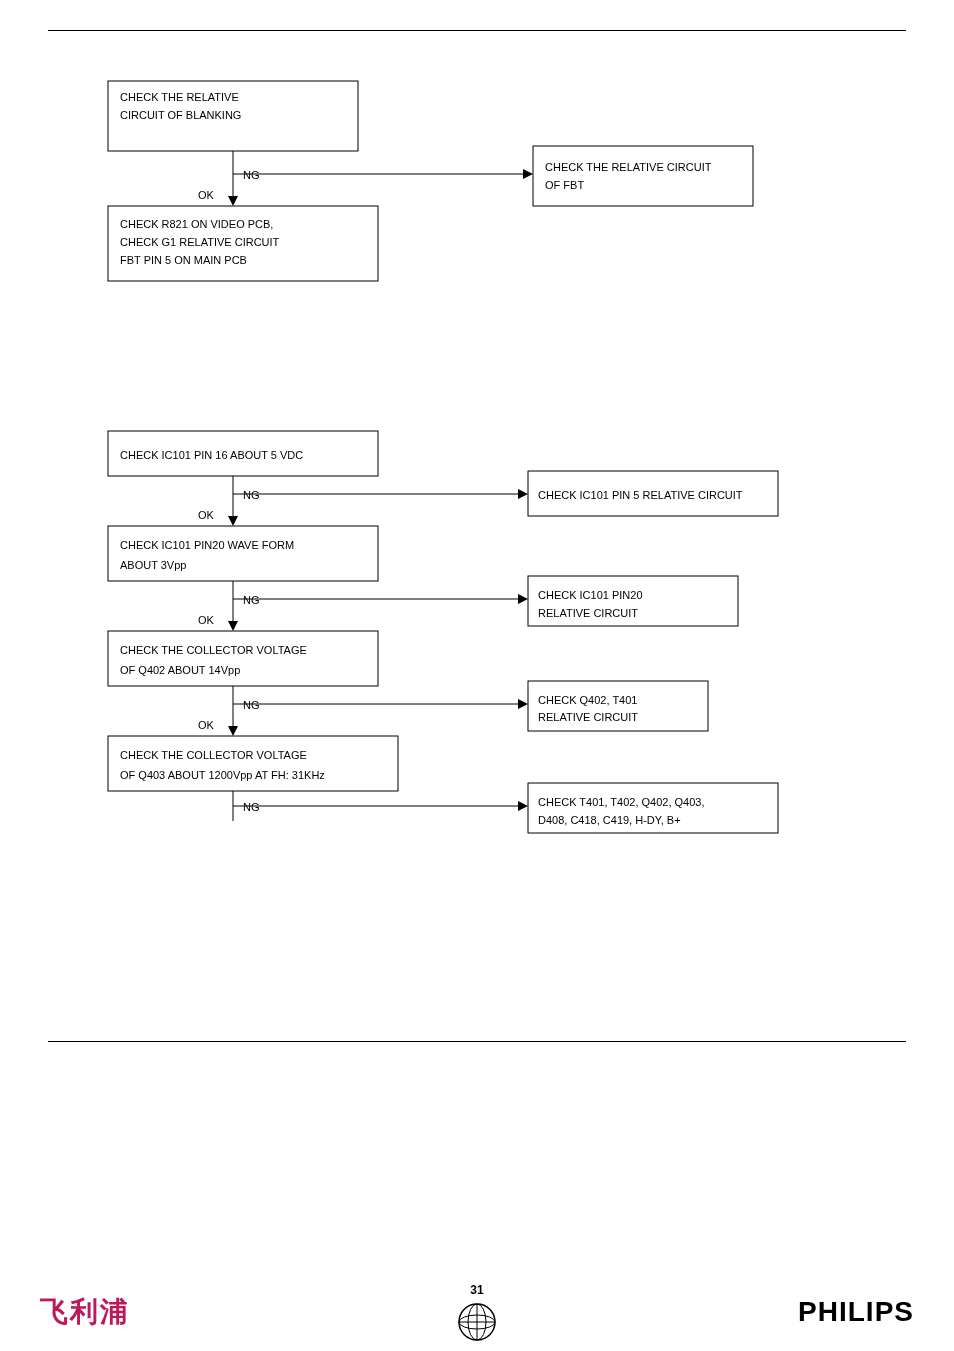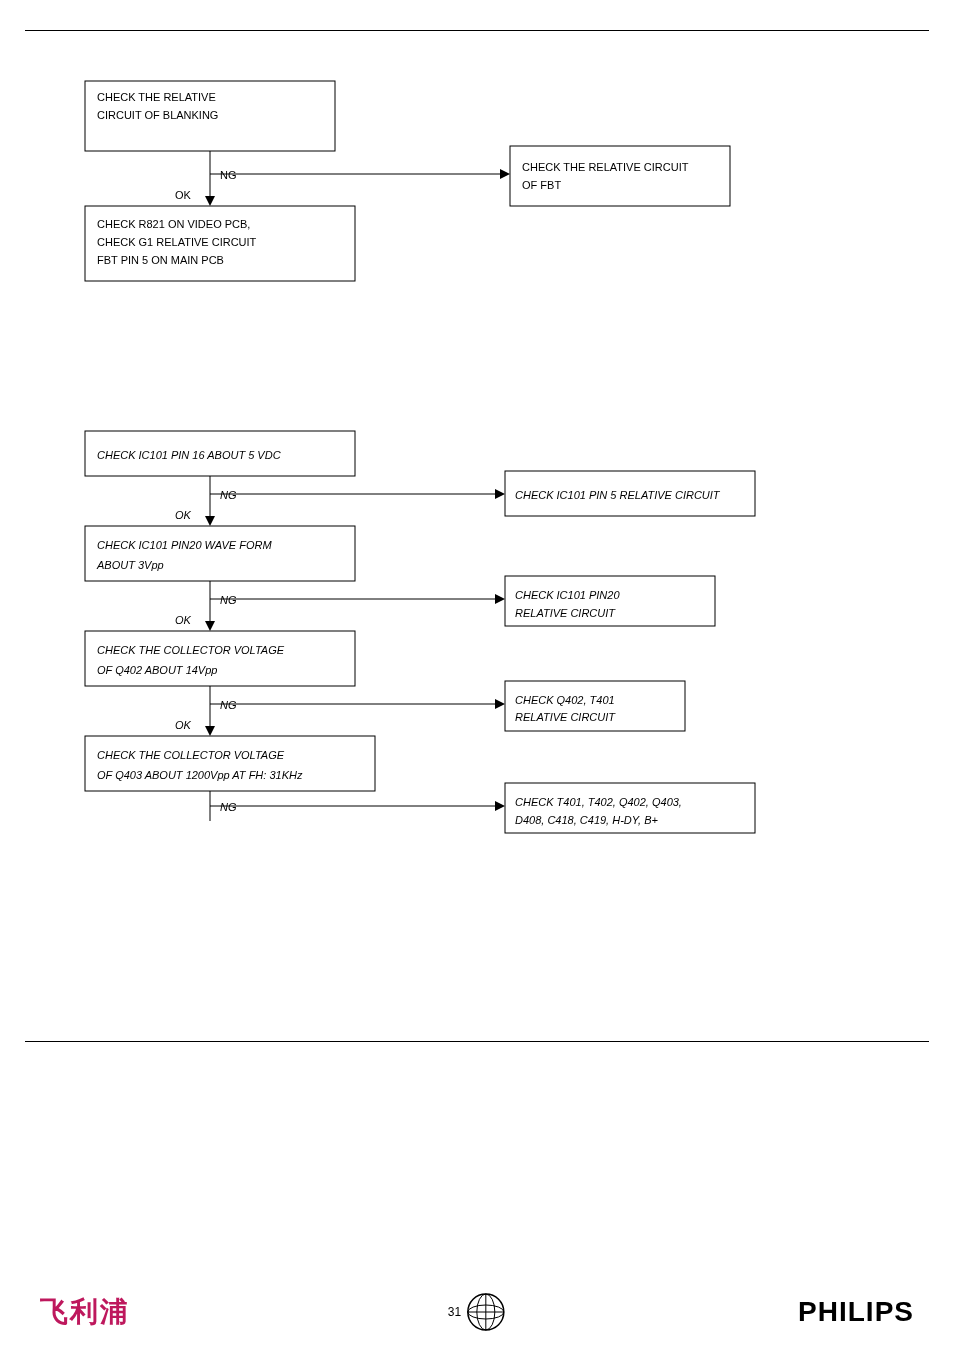--- a/index.html
+++ b/index.html
@@ -9,21 +9,21 @@
       background: #fff;
       font-family: Arial, sans-serif;
       font-size: 11px;
       color: #000;
       position: relative;
     }
 
     .page-container {
       width: 954px;
       min-height: 1351px;
-      padding: 30px 25px;
+      padding: 30px 48px;
       position: relative;
     }
 
     
     .top-rule {
       border: none;
       border-top: 1.5px solid #000;
       margin-bottom: 40px;
     }
 
@@ -52,21 +52,20 @@
     
     .diag1 {
       position: relative;
       height: 290px;
     }
 
     
     .diag2 {
       position: relative;
       height: 560px;
-      font-style: italic;
     }
 
     
     .footer {
       position: absolute;
       bottom: 20px;
       left: 0;
       right: 0;
       display: flex;
       align-items: center;
@@ -201,21 +200,21 @@
       <text x="490" y="385" font-size="11" font-family="Arial">CHECK T401, T402, Q402, Q403,</text>
       <text x="490" y="403" font-size="11" font-family="Arial">D408, C418, C419, H-DY, B+</text>
 
     </svg>
   </div>
 
   <hr class="bottom-rule">
 
   <div class="footer">
     <div class="footer-logo-chinese">飞利浦</div>
-    <div style="position:absolute;left:50%;transform:translateX(-50%);display:flex;align-items:center;gap:5px;">
+    <div style="position:absolute;left:50%;transform:translateX(-50%);display:flex;flex-direction:column;align-items:center;gap:5px;font-weight:bold;">
       <span style="font-size:12px;">31</span>
 
       <svg class="philips-globe" viewBox="0 0 40 40" width="40" height="40">
         <circle cx="20" cy="20" r="18" fill="none" stroke="#000" stroke-width="1.5"></circle>
         <ellipse cx="20" cy="20" rx="9" ry="18" fill="none" stroke="#000" stroke-width="1"></ellipse>
         <ellipse cx="20" cy="20" rx="18" ry="7" fill="none" stroke="#000" stroke-width="1"></ellipse>
         <line x1="2" y1="20" x2="38" y2="20" stroke="#000" stroke-width="1"></line>
         <line x1="20" y1="2" x2="20" y2="38" stroke="#000" stroke-width="1"></line>
       </svg>
     </div>

